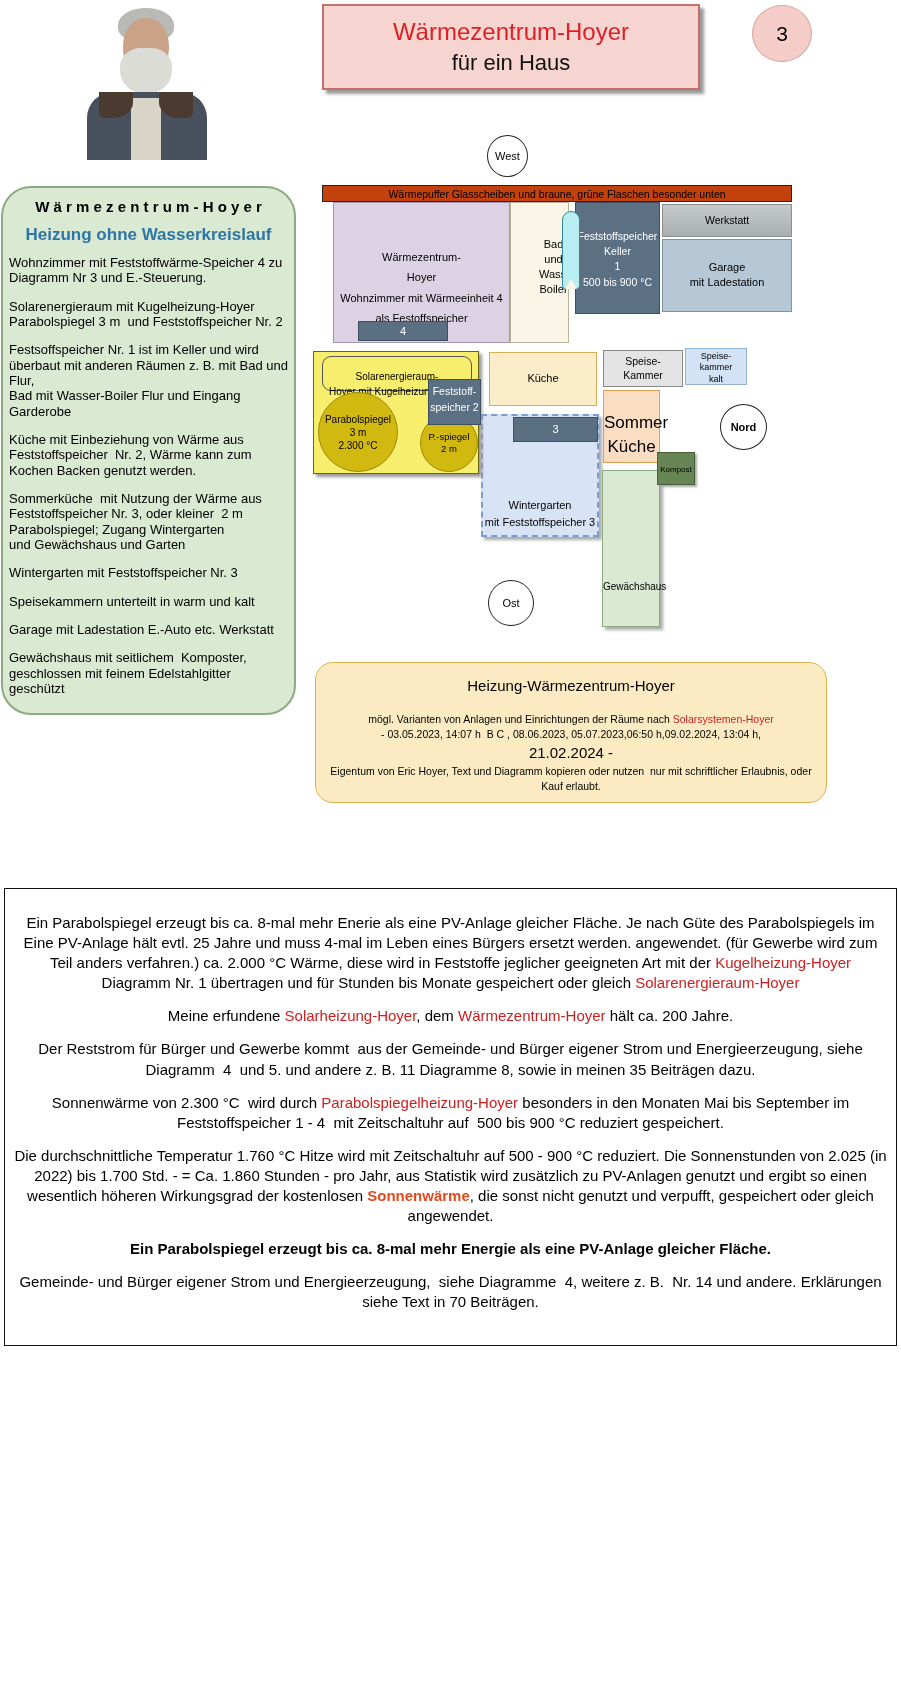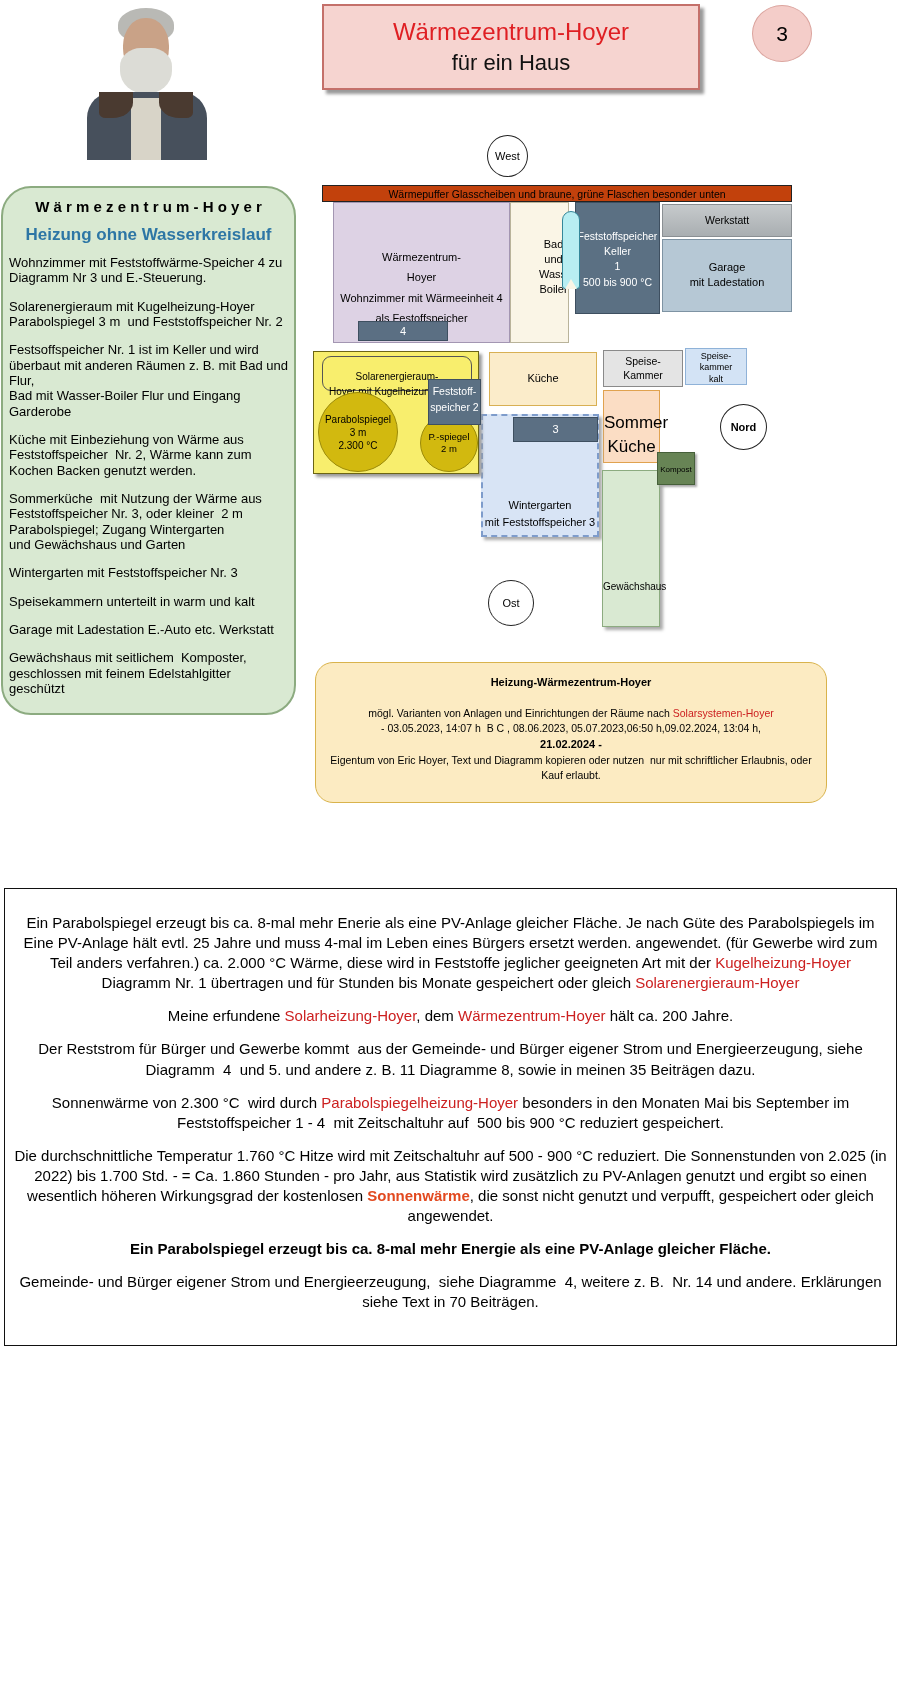--- a/index.html
+++ b/index.html
@@ -96,21 +96,21 @@
         background:#5b6f83;border:1px solid #3e4f60;color:#fff;font-size:11px;
         display:flex;align-items:center;justify-content:center;}
   .kompost{left:657px;top:452px;width:38px;height:33px;background:#678455;border:1px solid #46603a;
            font-size:8px;padding-top:12px;box-shadow:2px 2px 2px #aaa;z-index:2;}
   .gewa{left:602px;top:470px;width:58px;height:157px;background:#d9e9d2;border:1px solid #8cab80;
         font-size:10px;padding-top:110px;box-shadow:3px 3px 3px #aaa;}
 
   
   .infobox{left:315px;top:662px;width:512px;height:141px;background:#fcebc2;border:1.5px solid #d9b34c;
            border-radius:18px;padding:12px 10px;font-size:10.5px;line-height:1.45;text-align:center;}
-  .infobox .b{font-weight:bold;font-size:11px;}
+  .infobox .b{font-weight:normal;font-size:15px;}
   .red{color:#cc2020;}
   .orangebold{color:#e2491f;font-weight:bold;}
 
   
   .bottomblock{left:4px;top:888px;width:893px;height:458px;background:#fff;border:1.5px solid #111;
                padding:24px 8px 0 8px;font-size:15px;line-height:1.34;text-align:center;}
   .bottomblock p{margin:0 0 13px 0;}
   .bottomblock .bold{font-weight:bold;}
 </style>
 </head>

